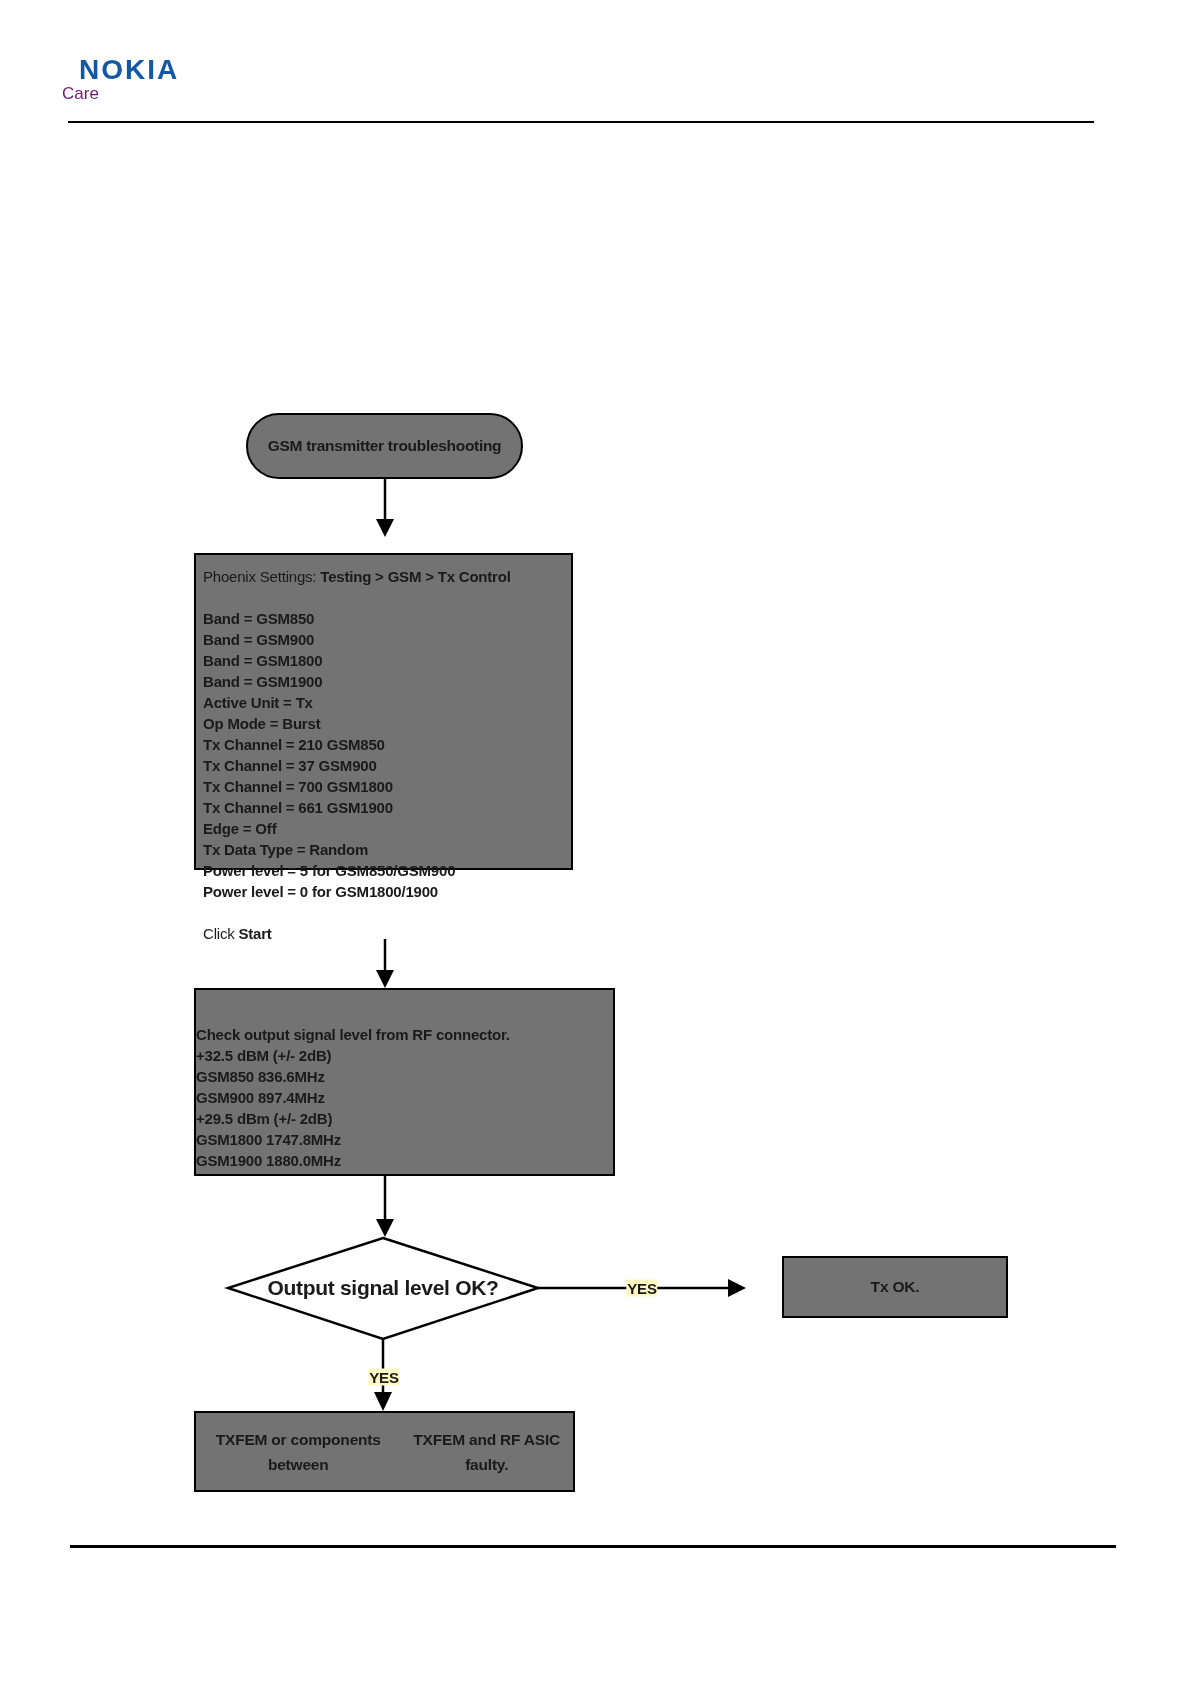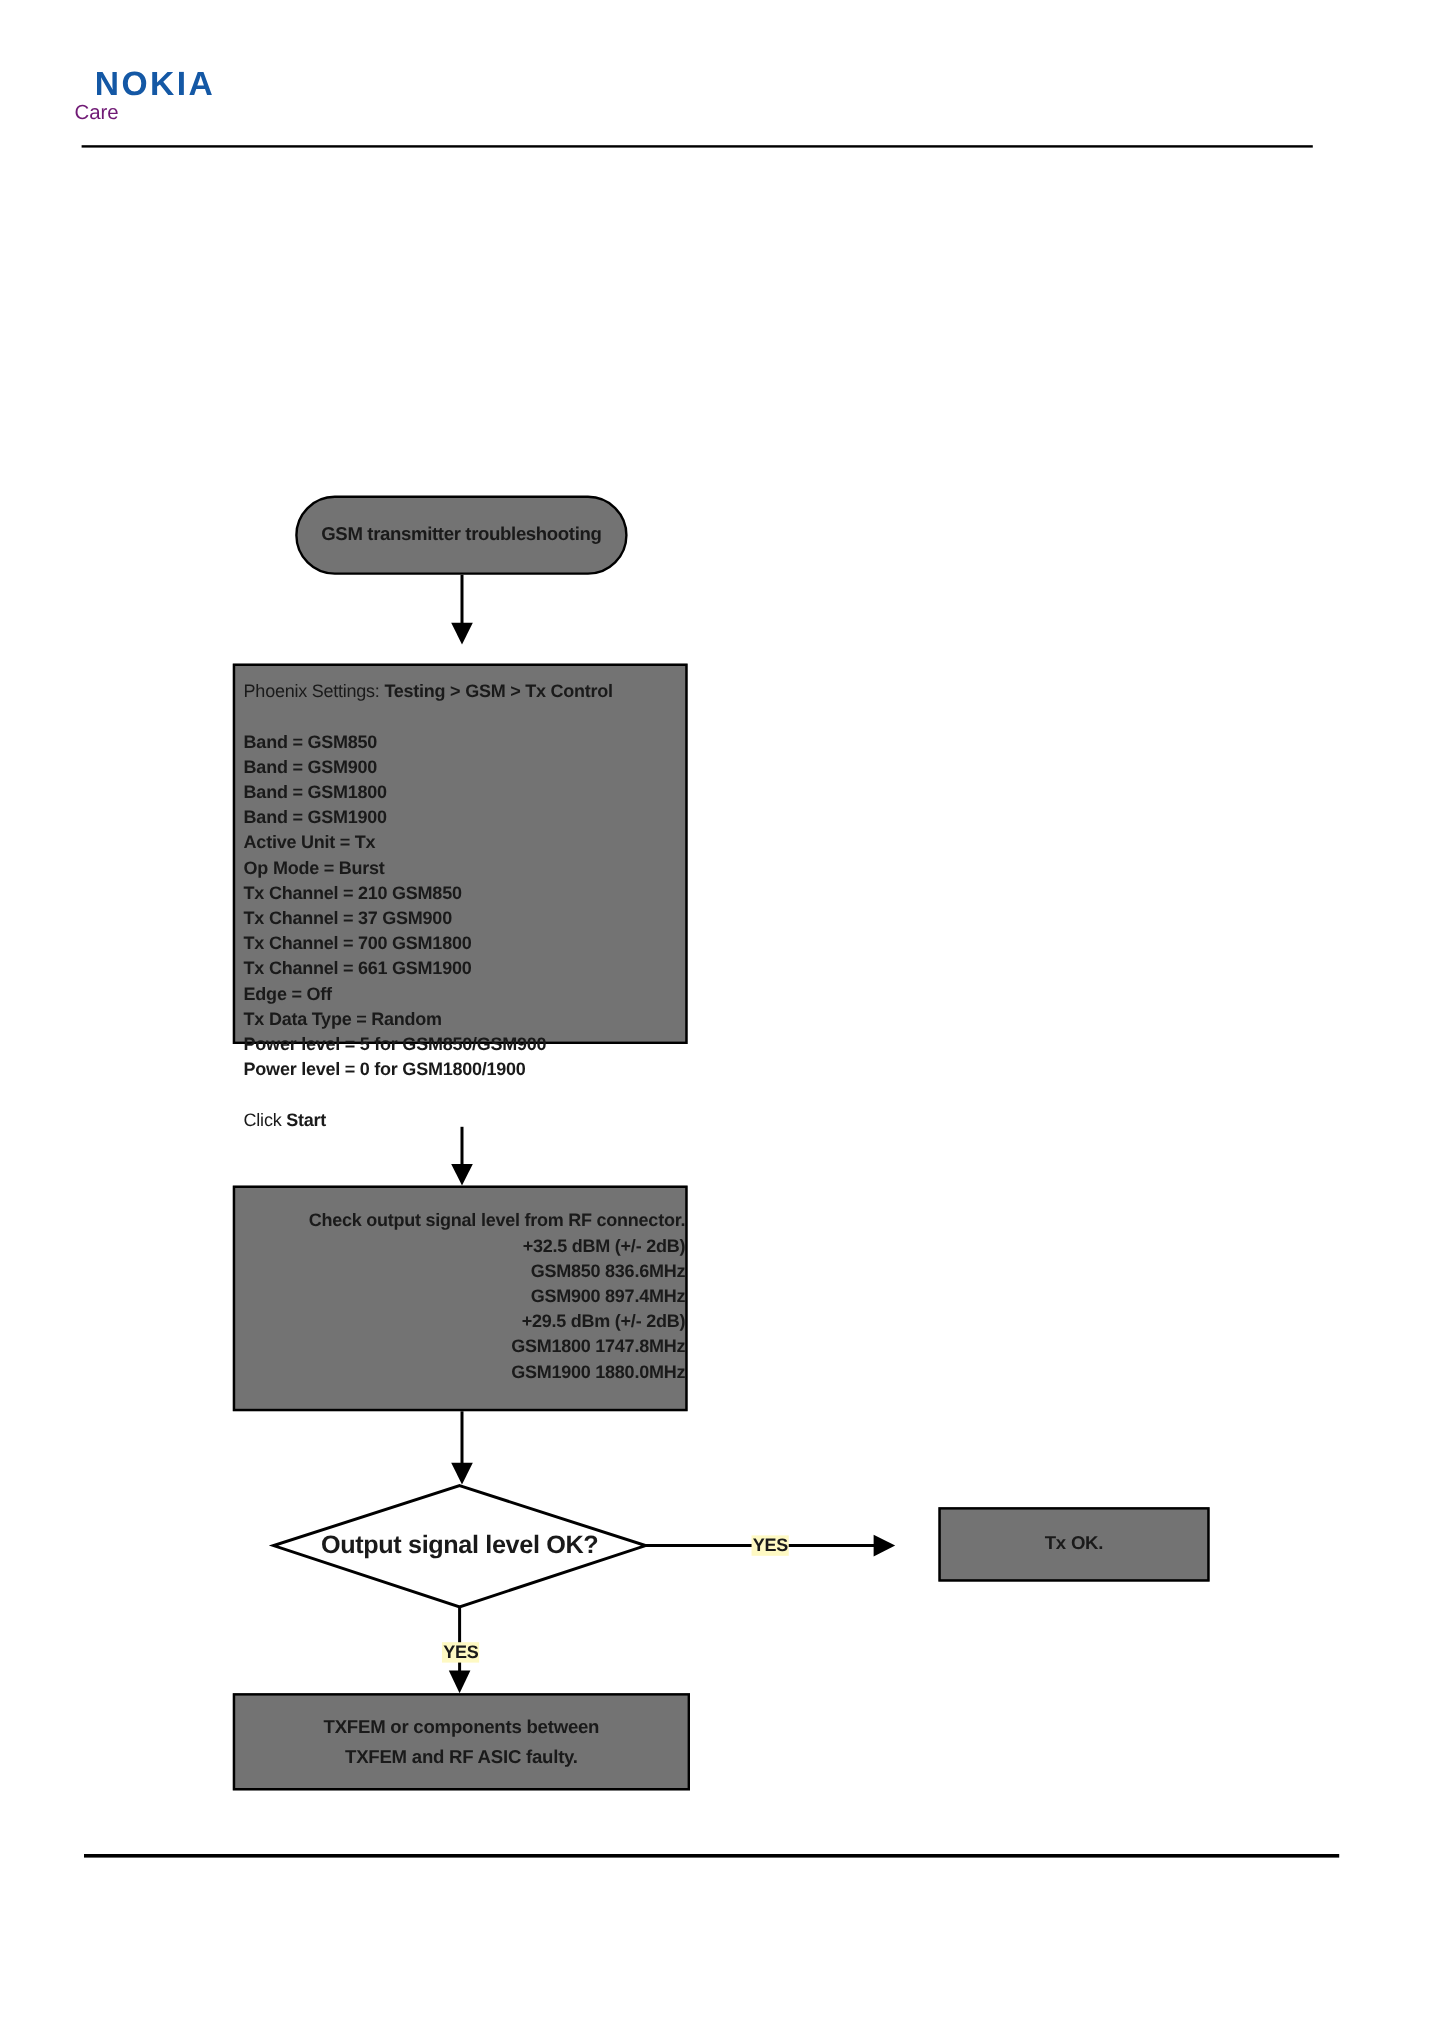--- a/index.html
+++ b/index.html
@@ -32,35 +32,35 @@
   }
   .fc-settings{
     left:194px;top:537px;width:379px;height:317px;
     padding:11px 7px 0 7px;font-size:15px;line-height:21px;text-align:left;margin-top:16px;
   }
   .fc-settings .title-path{font-weight:700;}
   .fc-settings .w400{font-weight:400;}
   .fc-params{margin-top:21px;}
   .fc-click{margin-top:21px;}
   .fc-check{
-    left:194px;top:988px;width:379px;height:188px;
-    padding-top:17px;font-size:15px;line-height:21px;text-align:right;
+    left:194px;top:988px;width:421px;height:188px;
+    padding-top:34px;font-size:15px;line-height:21px;text-align:left;
   }
   .fc-decision-text{
     left:248px;top:1263px;width:270px;height:50px;border:none;background:transparent;
     display:flex;align-items:center;justify-content:center;
     font-size:21px;font-weight:700;letter-spacing:-0.3px;
   }
   .fc-txok{
     left:746px;top:1256px;width:226px;height:62px;
     display:flex;align-items:center;justify-content:center;font-size:15.5px;margin-left:36px;
   }
   .fc-fault{
     left:194px;top:1411px;width:381px;height:81px;
-    display:flex;flex-direction:column;align-items:center;justify-content:center;
+    display:flex;align-items:center;justify-content:center;
     font-size:15.5px;line-height:25px;text-align:center;
   }
   .yes-label{
     background:#fef9c3;font-size:15px;font-weight:700;letter-spacing:-0.2px;
     transform:translate(-50%,-50%);padding:0 1px;color:#1a1a1a;
   }
   .yes-right{left:642px;top:1288px;}
   .yes-down{left:384px;top:1377px;}
   svg.wires{left:0;top:0;width:1191px;height:1684px;pointer-events:none;}
 </style>

